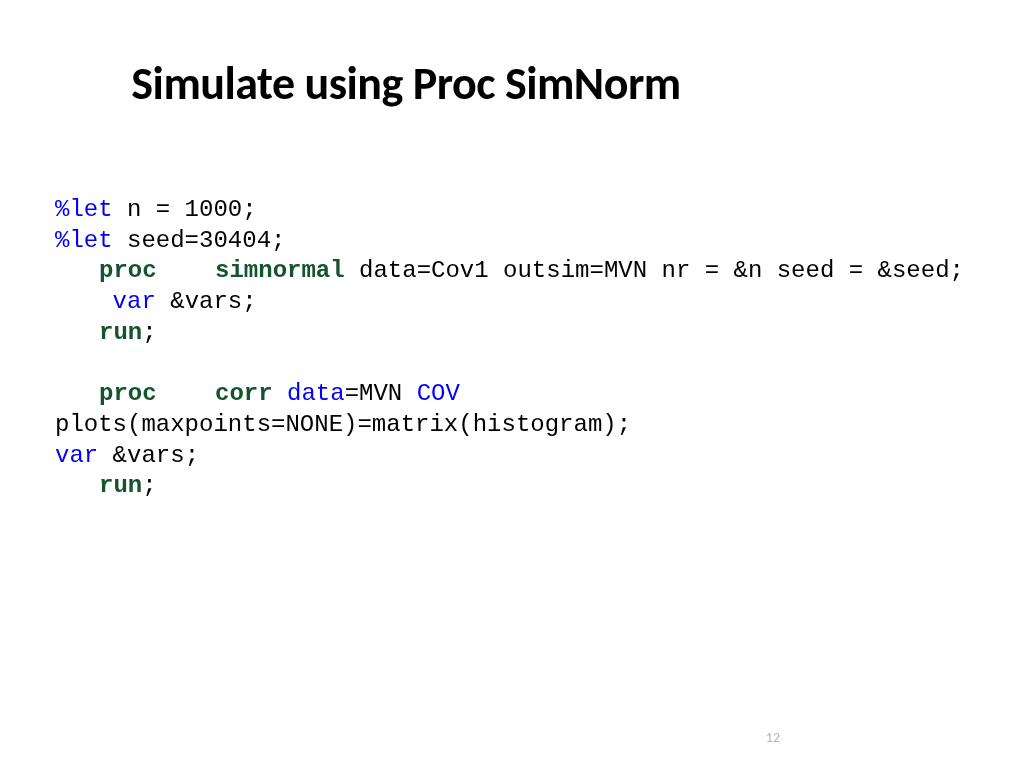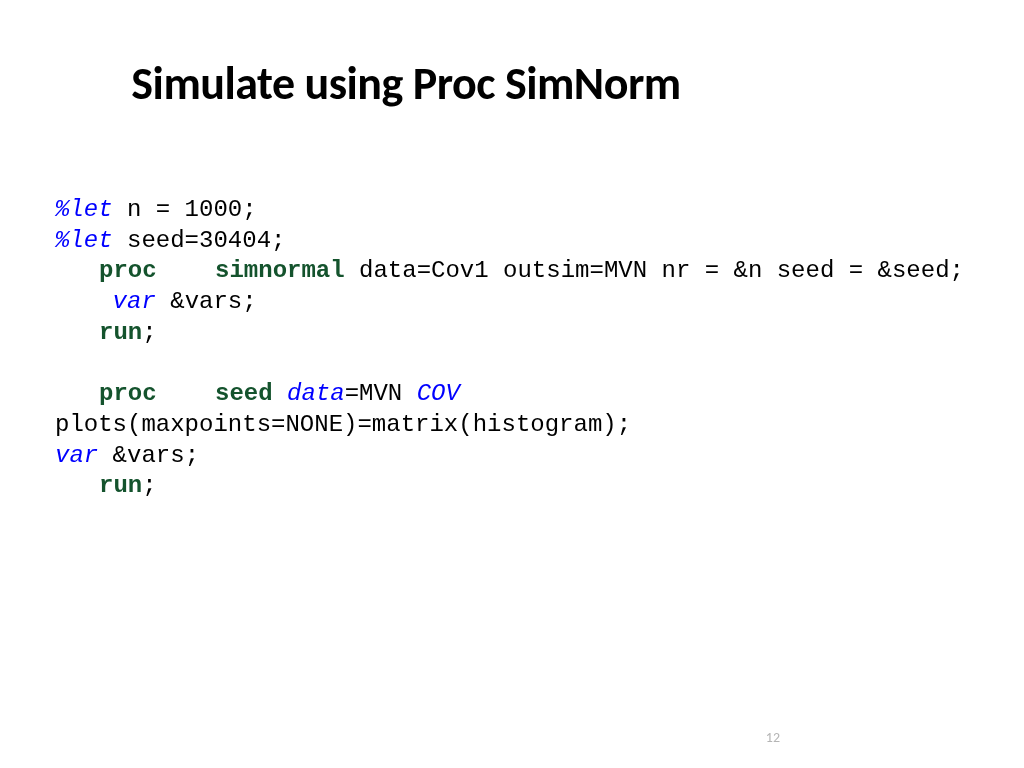--- a/index.html
+++ b/index.html
@@ -33,21 +33,21 @@
     position: absolute;
     top: 195px;
     left: 55px;
     font-family: "Consolas", "Courier New", monospace;
     font-size: 24px;
     line-height: 1.28;
     white-space: pre;
     color: #000000;
   }
   .kw-navy { color: #14532d; font-weight: 700; margin-left: 44px; }
-  .kw-blue { color: #0000ff; font-style: italic; }
+  .kw-blue { color: #0000ff; }
   .tx-black { color: #000000; margin-top: 24px; }
   .page-num {
     position: absolute;
     bottom: 22px;
     right: 32px;
     font-size: 14px;
     color: #b5b5b5;
     font-family: Calibri, Arial, sans-serif;
   }
 </style>
@@ -57,20 +57,20 @@
 <div class="slide">
 
   <div class="title">Simulate using Proc SimNorm</div>
 
   <div class="code"><span class="kw-blue">%let</span><span class="tx-black"> n = 1000;</span>
 <span class="kw-blue">%let</span><span class="tx-black"> seed=30404;</span>
 <span class="kw-navy">proc</span><span> </span><span class="kw-navy">simnormal</span><span class="tx-black"> data=Cov1 outsim=MVN nr = &amp;n seed = &amp;seed;</span>
 <span class="kw-blue">    var</span><span class="tx-black"> &amp;vars;</span>
 <span class="kw-navy">run</span><span class="tx-black">;</span>
 <span> </span>
-<span class="kw-navy">proc</span><span> </span><span class="kw-navy">seed</span><span> </span><span class="kw-blue">data</span><span class="tx-black">=MVN </span><span class="kw-blue">COV</span>
+<span class="kw-navy">proc</span><span> </span><span class="kw-navy">corr</span><span> </span><span class="kw-blue">data</span><span class="tx-black">=MVN </span><span class="kw-blue">COV</span>
 <span class="tx-black">plots(maxpoints=NONE)=matrix(histogram);</span>
 <span class="kw-blue">var</span><span class="tx-black"> &amp;vars;</span>
 <span class="kw-navy">run</span><span class="tx-black">;</span></div>
 
   <div class="page-num">12</div>
 
 </div>
 
 </body></html>

